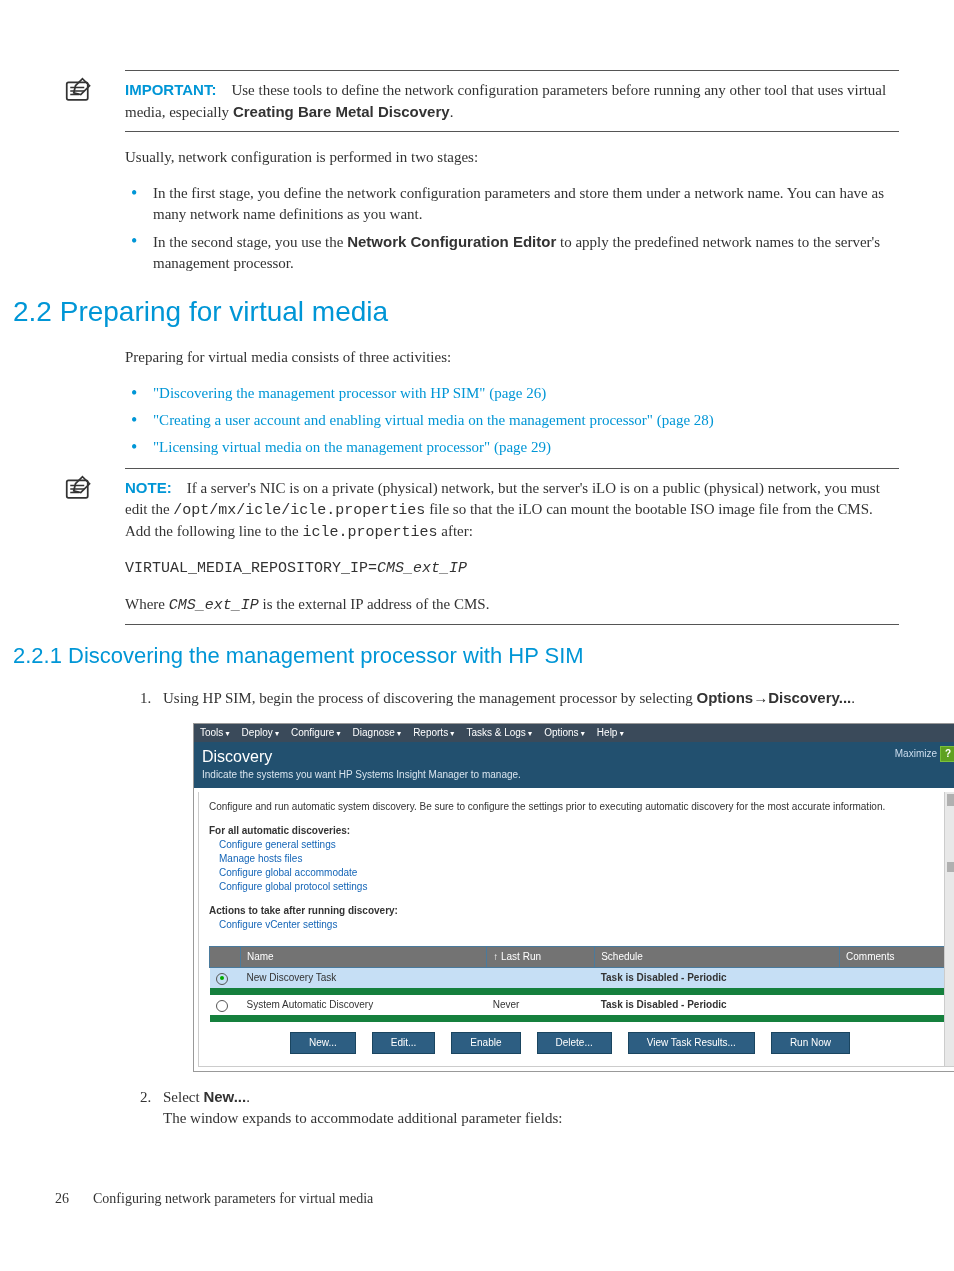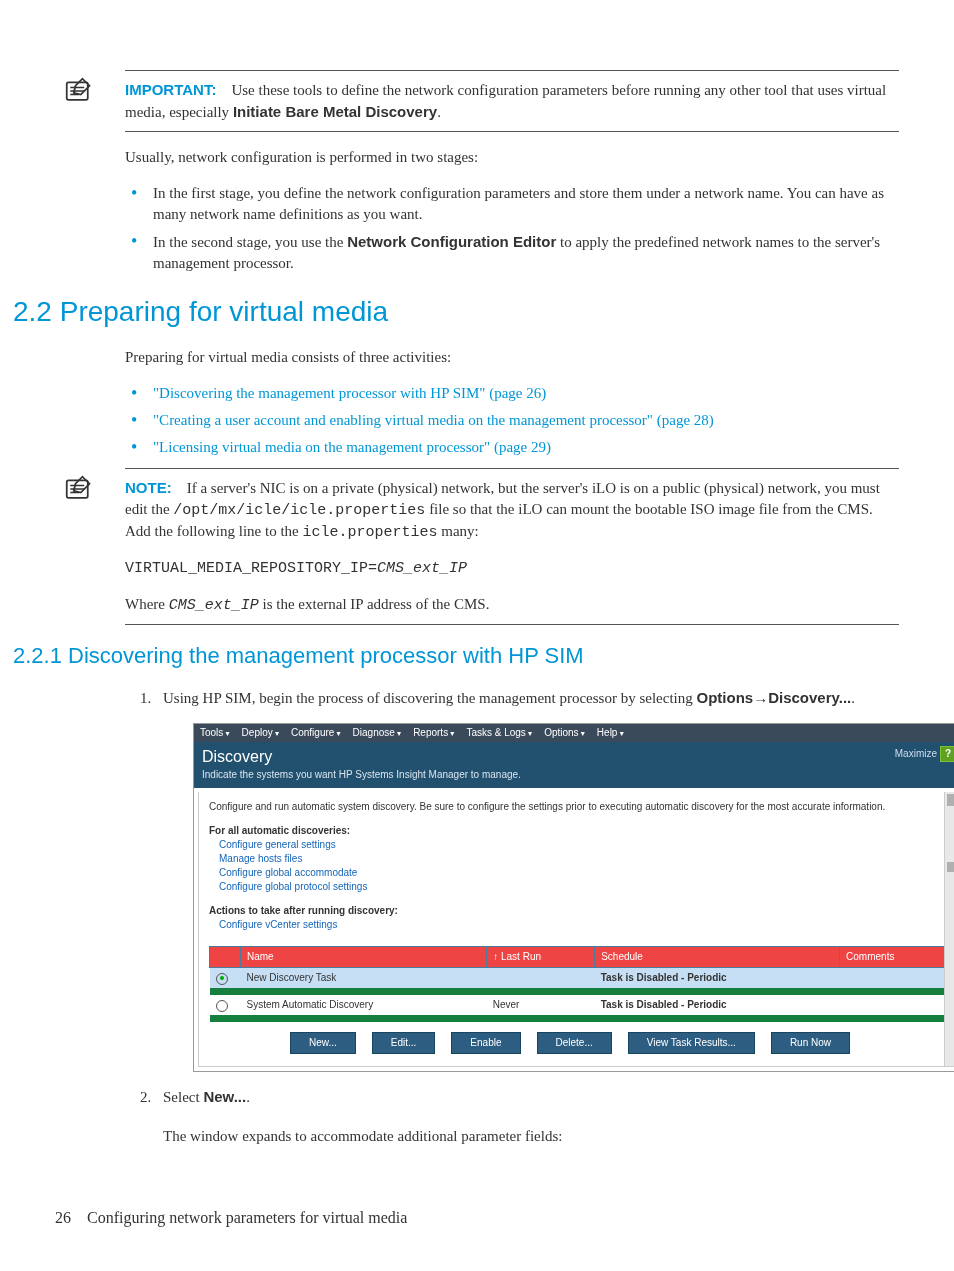--- a/index.html
+++ b/index.html
@@ -95,53 +95,53 @@
     margin: 4px;
     position: relative;
   }
   .scroll-stub { position:absolute; right:0; top:0; bottom:0; width:14px; background:#e8e8e8; border-left:1px solid #ccc;}
   .scroll-stub .thumb{ position:absolute; left:2px; right:2px; top:2px; height:12px; background:#b0b0b0;}
   .scroll-stub .thumb2{ position:absolute; left:2px; right:2px; top:70px; height:10px; background:#b0b0b0;}
   .disc-link { color: #1465b7; }
   .disc-bold { font-weight: bold; color: #333; margin-top: 10px; }
   .disc-table { width: 740px; border-collapse: collapse; margin-top: 14px;}
   .disc-table th {
-    background: #ef4444; color: #fff; text-align: left;
+    background: #737373; color: #fff; text-align: left;
     padding: 3px 6px; font-weight: normal; border:1px solid #4a7a9c;
   }
   .disc-table td {
     padding: 3px 6px; color: #333; border-bottom: 7px solid #15803d;
   }
   .disc-table tr.sel td { background: #c6dff5; }
   .radio { width: 10px; height: 10px; border-radius: 50%; border:1px solid #555; display:inline-block; vertical-align:middle;}
   .radio.on::after{content:"";display:block;width:4px;height:4px;border-radius:50%;background:#0a0;margin:2px auto 0;}
   .action-row { display:flex; gap:16px; justify-content:center; margin:10px 0 4px 0;}
   .abtn { background:#2d5e82; color:#fff; padding:3px 18px; font-size:10px; border:1px solid #1a4560;}
   .footer {
     position: relative; margin-top: 60px;
-    font-family: Georgia, serif; font-size: 16px; color:#333;
-    display:flex; gap:16px;
+    font-family: Georgia, serif; font-size: 14px; color:#333;
+    display:flex; gap:24px;
   }
   .sort-arrow::before{content:"↑ ";}
 </style>
 </head>
 <body>
 
 <div class="content-indent">
 
   <div class="note-box">
     <span class="note-icon">
       <svg viewBox="0 0 32 32">
           <rect x="2" y="6" width="24" height="20" rx="2" fill="none" stroke="#333" stroke-width="2"></rect>
           <path d="M6 12h16M6 16h16M6 20h10" stroke="#333" stroke-width="1.5"></path>
           <path d="M20 2l8 8-10 10-8-2 2-8z" fill="none" stroke="#333" stroke-width="2"></path>
         </svg>
     </span>
     <span class="important-label">IMPORTANT:</span>&nbsp;&nbsp;&nbsp;
-    <span>Use these tools to define the network configuration parameters before running any other tool that uses virtual media, especially </span><span class="bold-sans">Initiate Bare Metal Discovery</span><span>.</span>
+    <span>Use these tools to define the network configuration parameters before running any other tool that uses virtual media, especially </span><span class="bold-sans">Creating Bare Metal Discovery</span><span>.</span>
   </div>
 
   <p>Usually, network configuration is performed in two stages:</p>
 
   <ul class="bullet-list">
     <li>In the first stage, you define the network configuration parameters and store them under a network name. You can have as many network name definitions as you want.</li>
     <li>
       <span>In the second stage, you use the </span><span class="bold-sans">Network Configuration Editor</span><span> to apply the predefined network names to the server's management processor.</span>
     </li>
   </ul>
@@ -161,21 +161,21 @@
   <div class="note-box">
     <span class="note-icon">
       <svg viewBox="0 0 32 32">
           <rect x="2" y="6" width="24" height="20" rx="2" fill="none" stroke="#333" stroke-width="2"></rect>
           <path d="M6 12h16M6 16h16M6 20h10" stroke="#333" stroke-width="1.5"></path>
           <path d="M20 2l8 8-10 10-8-2 2-8z" fill="none" stroke="#333" stroke-width="2"></path>
         </svg>
     </span>
     <p style="margin-top:0">
       <span class="note-label">NOTE:</span>&nbsp;&nbsp;&nbsp;
-      <span>If a server's NIC is on a private (physical) network, but the server's iLO is on a public (physical) network, you must edit the </span><span class="mono">/opt/mx/icle/icle.properties</span><span> file so that the iLO can mount the bootable ISO image file from the CMS. Add the following line to the </span><span class="mono">icle.properties</span><span> many:</span>
+      <span>If a server's NIC is on a private (physical) network, but the server's iLO is on a public (physical) network, you must edit the </span><span class="mono">/opt/mx/icle/icle.properties</span><span> file so that the iLO can mount the bootable ISO image file from the CMS. Add the following line to the </span><span class="mono">icle.properties</span><span> after:</span>
     </p>
     <p class="mono" style="margin:6px 0">
       <span>VIRTUAL_MEDIA_REPOSITORY_IP=</span><span class="mono-i">CMS_ext_IP</span>
     </p>
     <p style="margin-bottom:0">
       <span>Where </span><span class="mono-i">CMS_ext_IP</span><span> is the external IP address of the CMS.</span>
     </p>
   </div>
 </div>
 
@@ -261,21 +261,21 @@
               <span class="abtn">View Task Results...</span>
               <span class="abtn">Run Now</span>
             </div>
           </div>
         </div>
       </div>
     </li>
 
     <li value="2">
       <span>Select </span><span class="bold-sans">New...</span><span>.</span>
-      <div style="margin-top:18px">The window expands to accommodate additional parameter fields:</div>
+      <div style="margin-top:0">The window expands to accommodate additional parameter fields:</div>
     </li>
   </ol>
 </div>
 
 <div class="footer">
   <span>26</span>
   <span>Configuring network parameters for virtual media</span>
 </div>
 
 </body></html>

